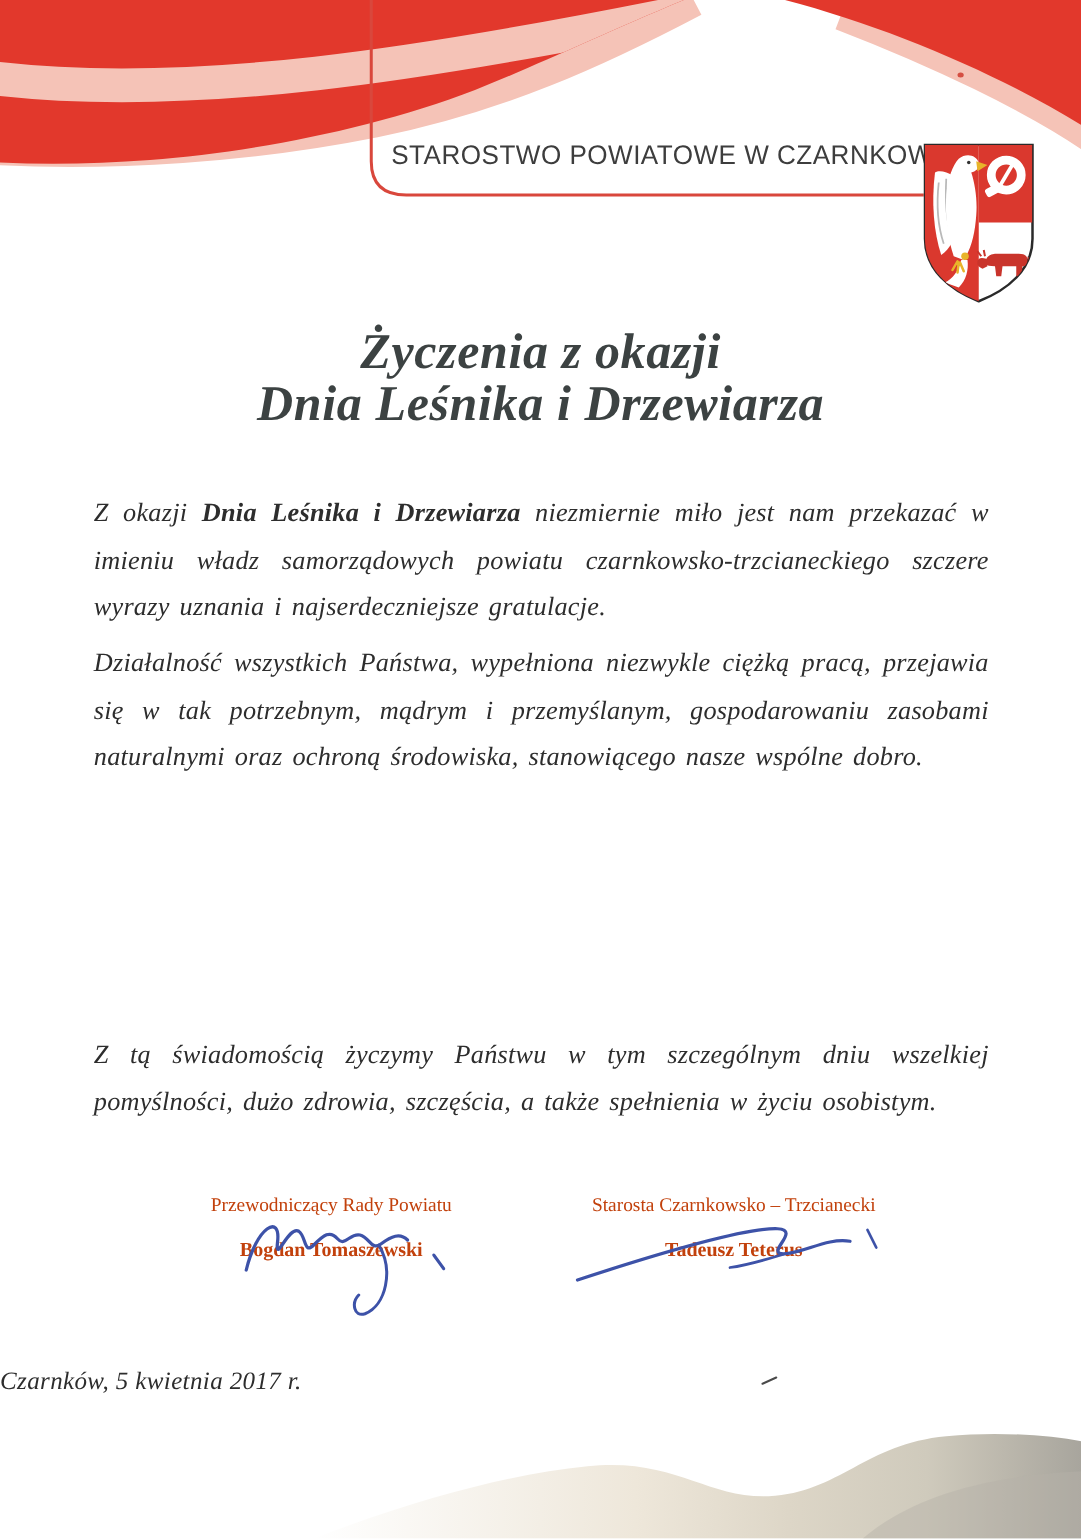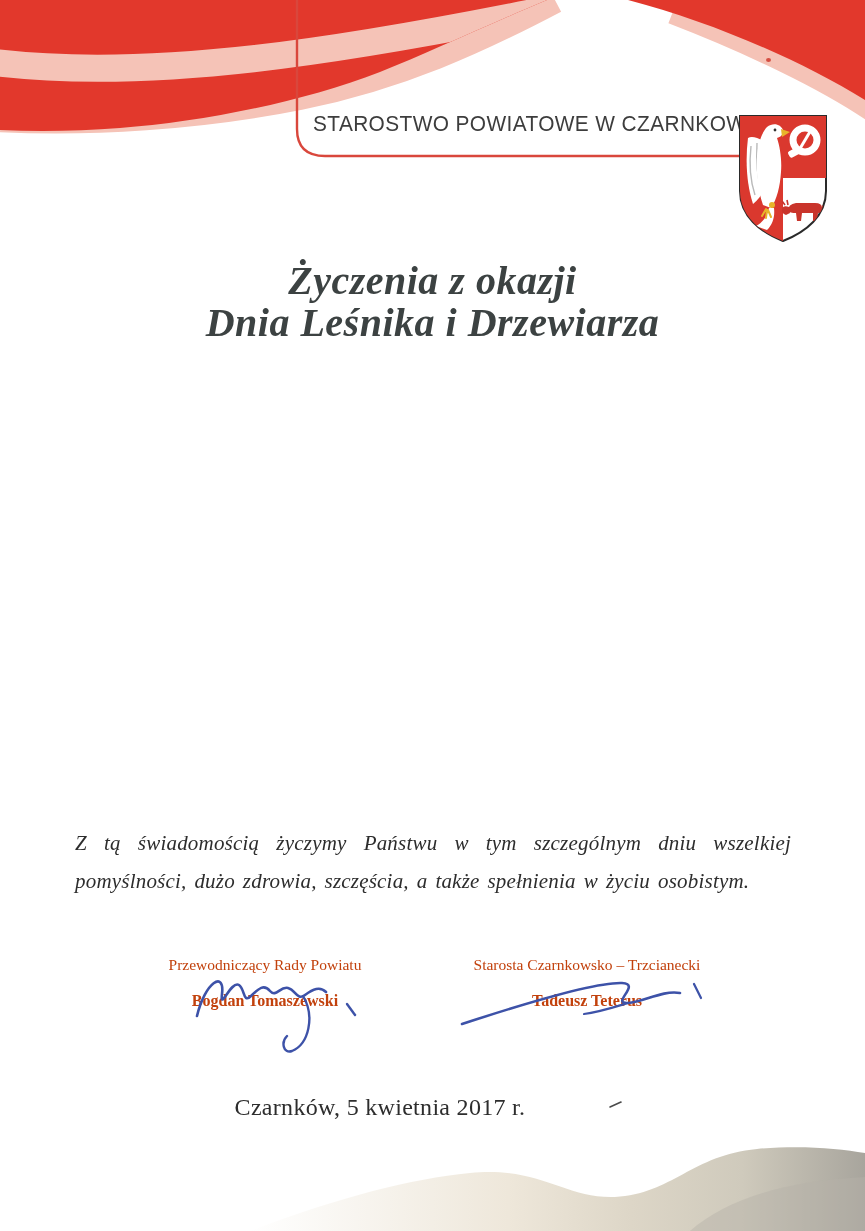--- a/index.html
+++ b/index.html
@@ -35,22 +35,22 @@
   .para b{font-weight:bold;}
   .sig-block{position:absolute;text-align:center;font-size:15.5px;color:#c2410c;}
   .sig-left{top:956px;left:150px;width:230px;}
   .sig-right{top:956px;left:462px;width:250px;}
   .sig-title{font-weight:normal;}
   .sig-name{font-weight:bold;font-size:16px;margin-top:18px;}
   .scribble{position:absolute;pointer-events:none;}
   .scr-left{top:958px;left:175px;}
   .scr-right{top:962px;left:450px;}
   .date-line{
-    position:absolute;top:1094px;left:0;width:760px;text-align:center;
-    font-size:24px;color:#2d2d2d;letter-spacing:.3px;
+    position:absolute;top:1094px;left:0;width:760px;text-align:left;
+    font-style:italic;font-size:20px;color:#2d2d2d;letter-spacing:.3px;
   }
   .pen-mark{position:absolute;top:1098px;left:608px;}
   .foot-wave{position:absolute;left:0;bottom:0;}
   .red-speck{position:absolute;top:58px;left:766px;width:5px;height:4px;
     border-radius:50%;background:#cf3a2e;opacity:.85;}
 </style>
 </head>
 <body>
 
 <div class="page">
@@ -116,21 +116,23 @@
         <path d="M49,93 L46,89 M52,93 L51,88" stroke="#c9342b" stroke-width="1.6" fill="none"></path>
       </g>
     </g>
   </svg>
 
   <div class="doc-title">
     <div>Życzenia z okazji</div>
     <div>Dnia Leśnika i Drzewiarza</div>
   </div>
 
+  <p class="para p1"><span>Z okazji </span><b>Dnia Leśnika i Drzewiarza</b><span> niezmiernie miło jest nam przekazać w imieniu władz samorządowych powiatu czarnkowsko-trzcianeckiego szczere wyrazy uznania i najserdeczniejsze gratulacje.</span></p>
 
+  <p class="para p2">Działalność wszystkich Państwa, wypełniona niezwykle ciężką pracą, przejawia się w tak potrzebnym, mądrym i przemyślanym, gospodarowaniu zasobami naturalnymi oraz ochroną środowiska, stanowiącego nasze wspólne dobro.</p>
   <p class="para p4">Z tą świadomością życzymy Państwu w tym szczególnym dniu wszelkiej pomyślności, dużo zdrowia, szczęścia, a także spełnienia w życiu osobistym.</p>
 
   <div class="sig-block sig-left">
     <div class="sig-title">Przewodniczący Rady Powiatu</div>
     <div class="sig-name">Bogdan Tomaszewski</div>
   </div>
   <svg class="scribble scr-left" width="215" height="105" viewBox="0 0 215 105">
     <g fill="none" stroke="#3d52a8" stroke-width="2.6" stroke-linecap="round" opacity="just">
     </g>
     <path d="M22,58 C30,24 50,12 47,36 C45,54 56,22 64,27 C70,31 68,46 76,38 C84,30 89,26 95,33 C101,40 105,28 113,30 C121,32 122,43 130,37 C138,31 145,28 151,34" fill="none" stroke="#3d52a8" stroke-width="2.6" stroke-linecap="round"></path>

